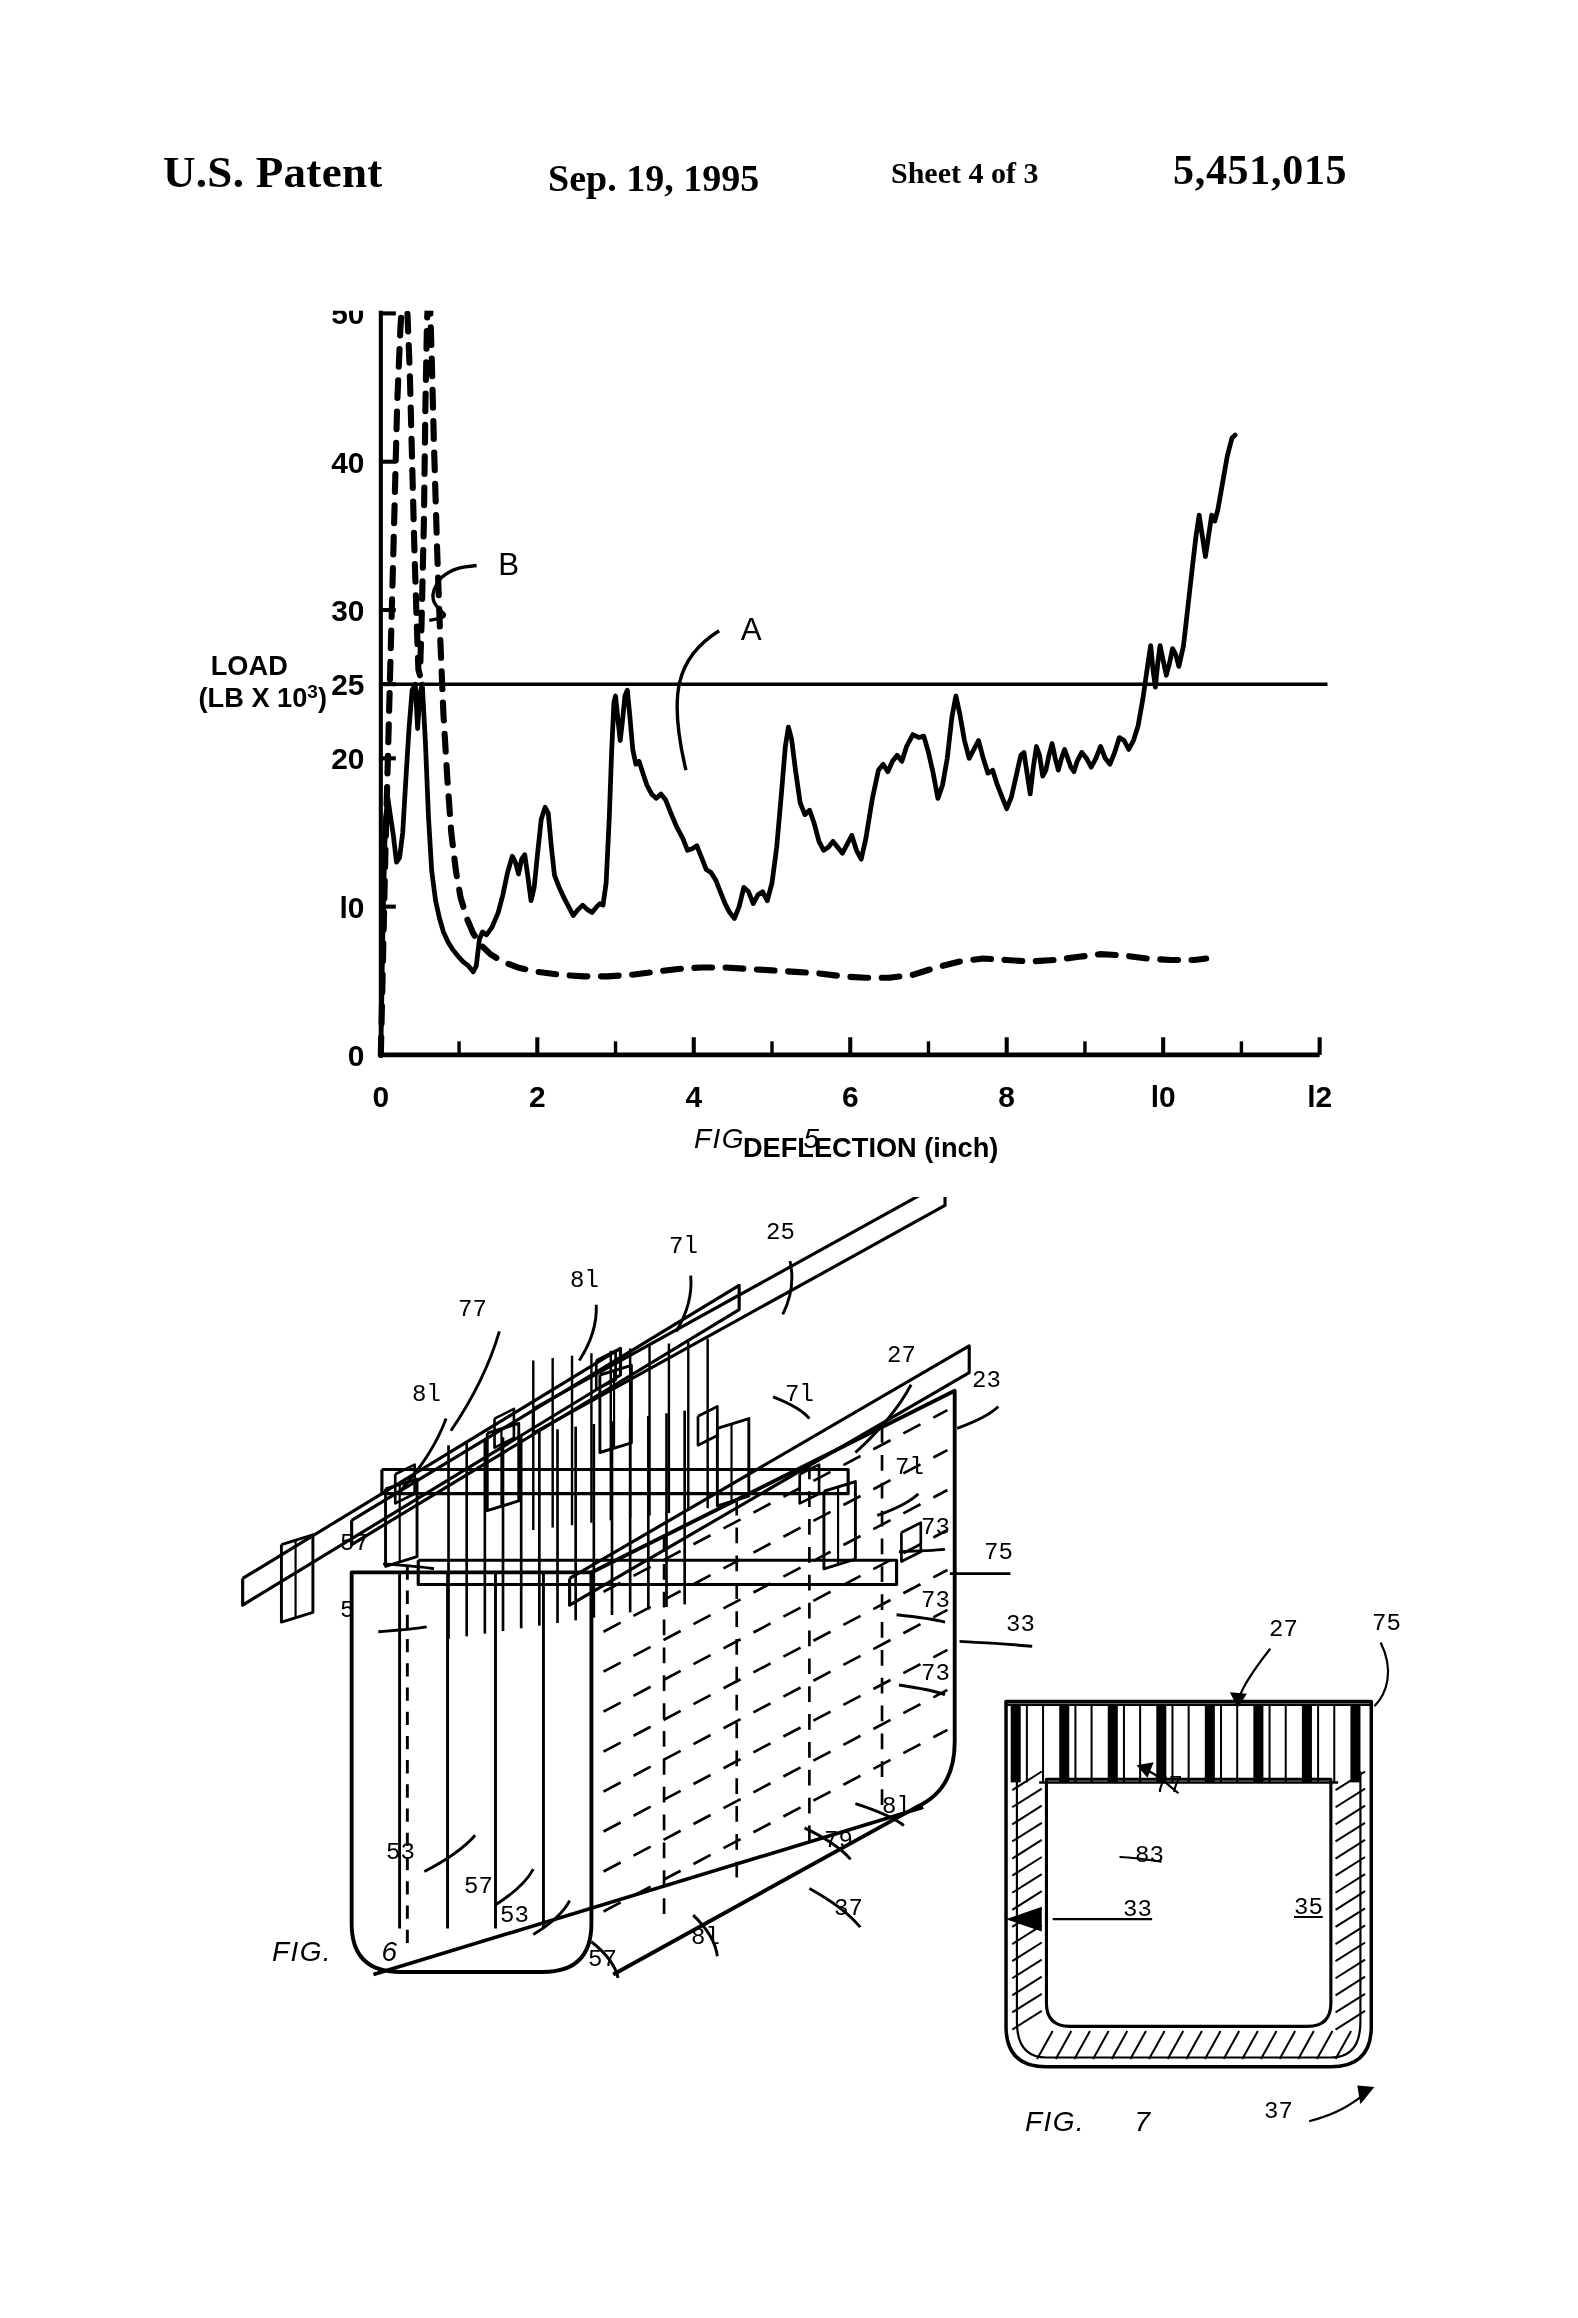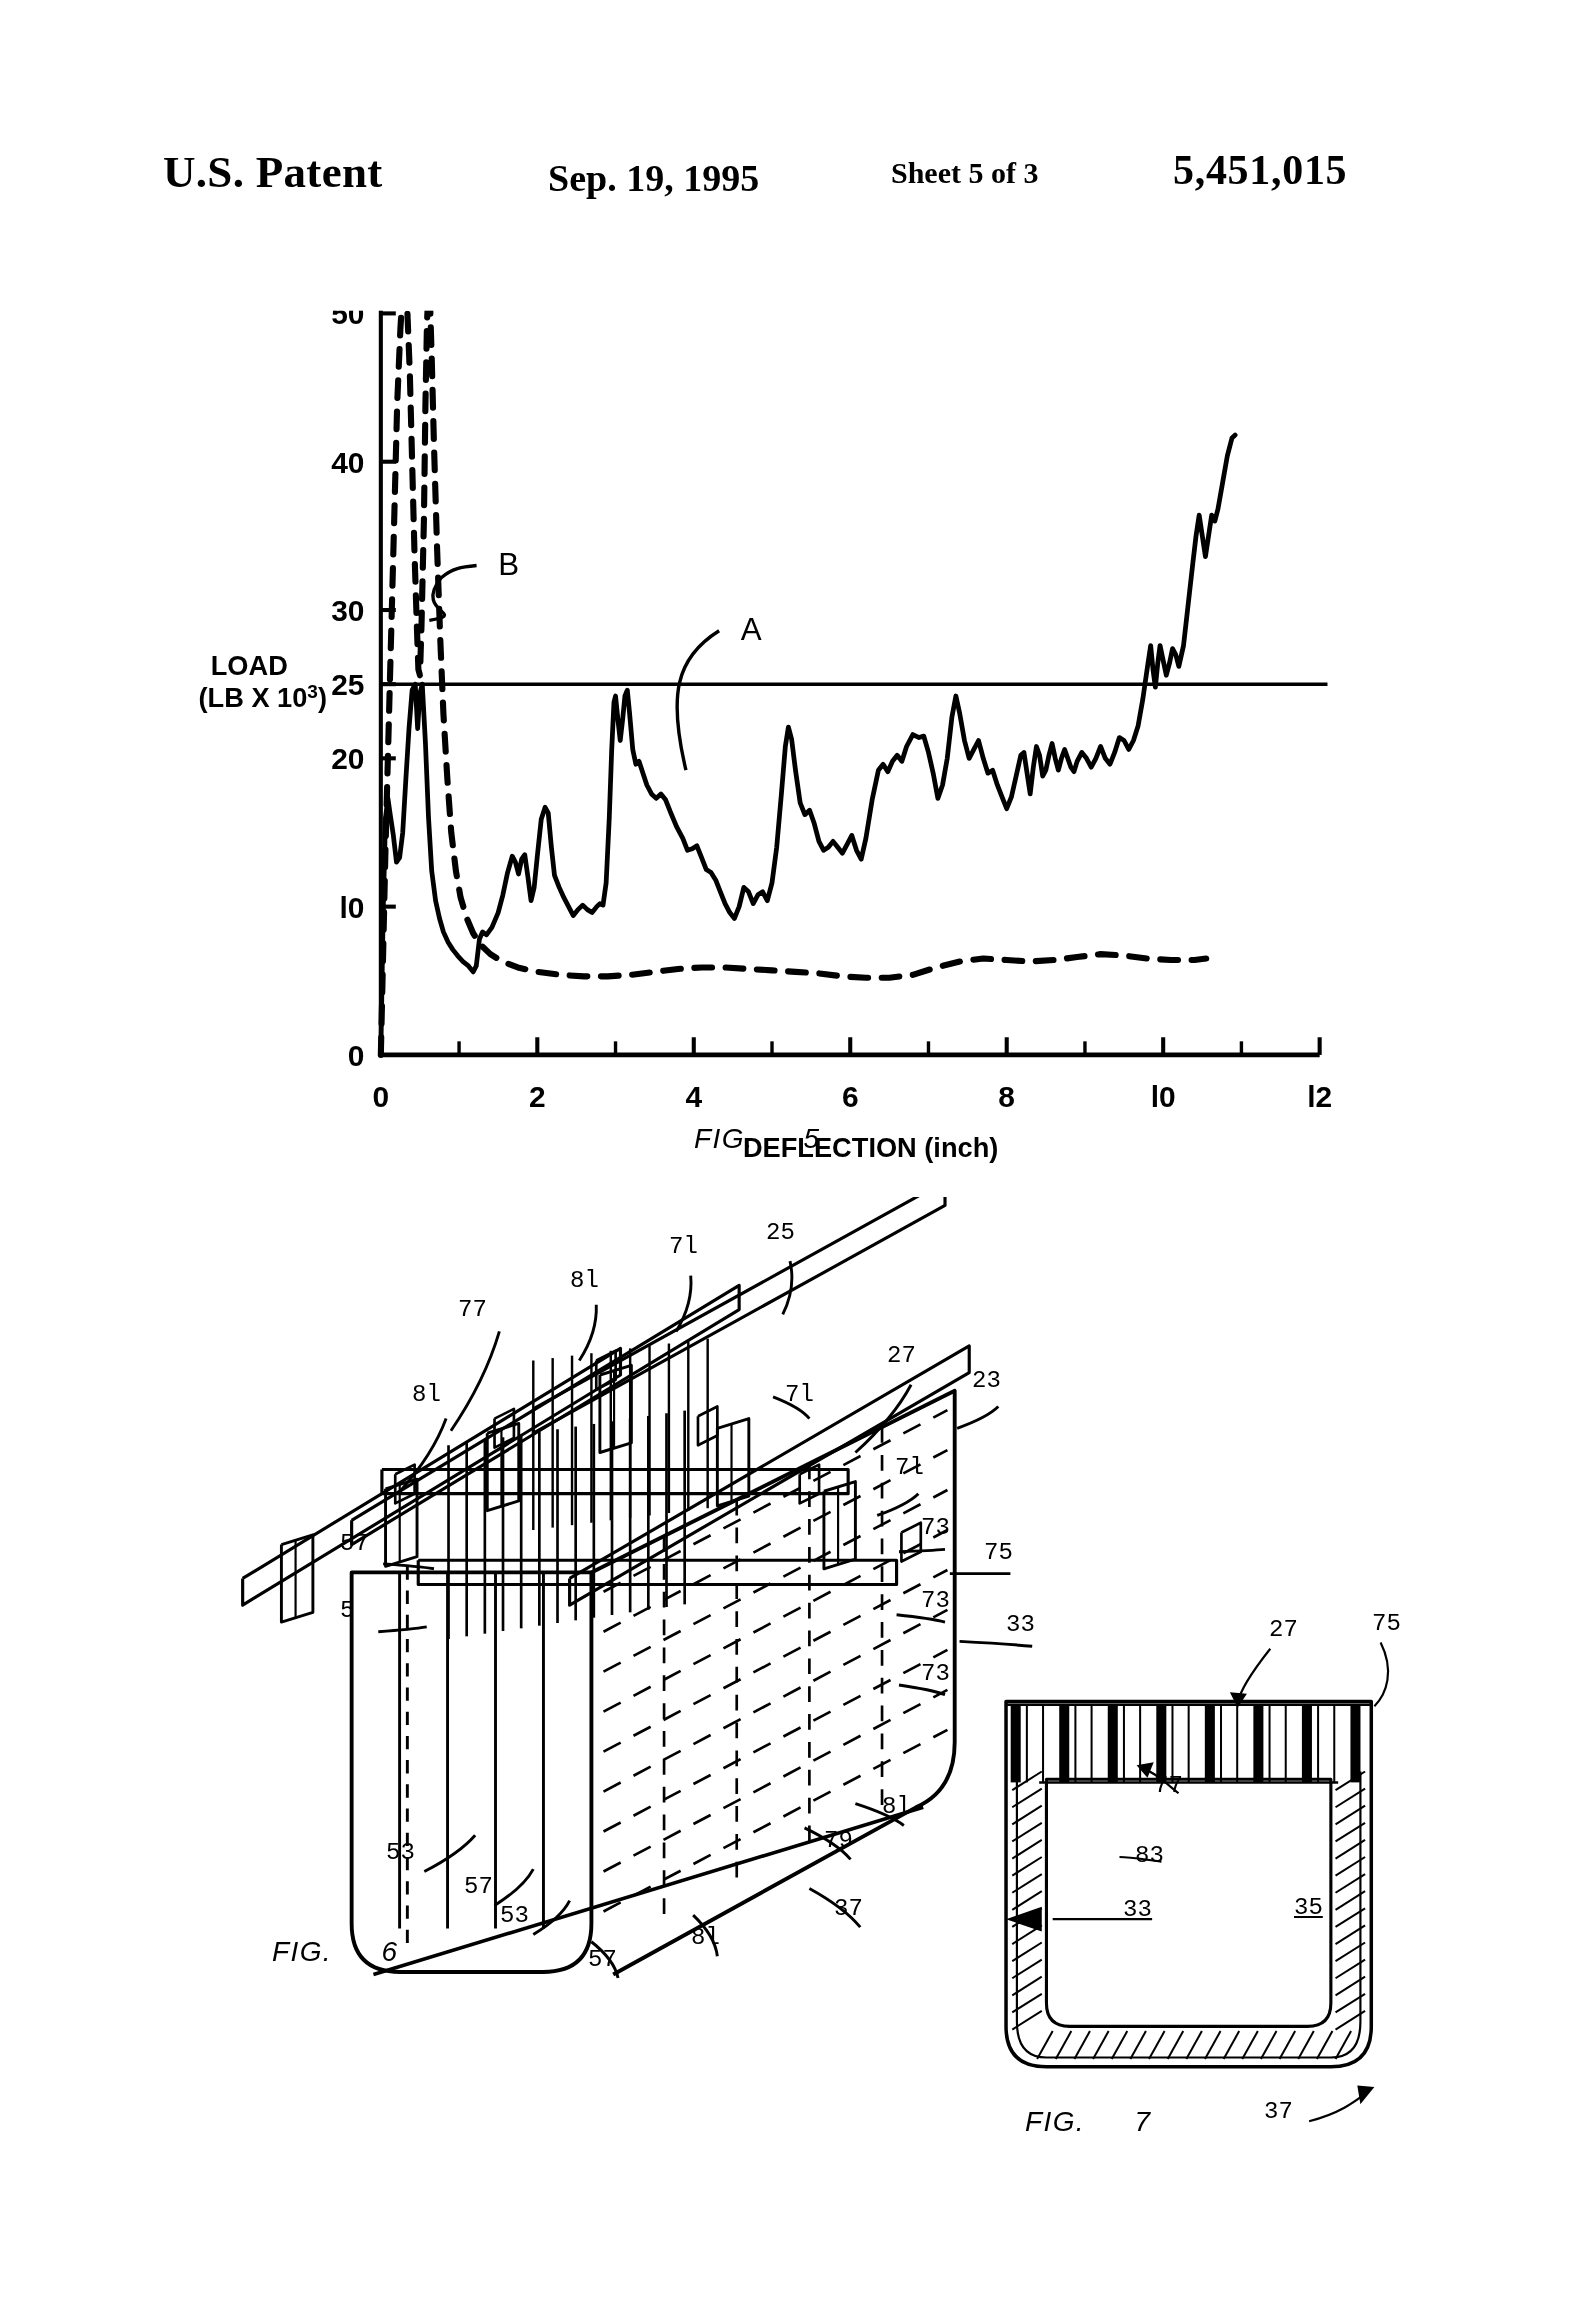--- a/index.html
+++ b/index.html
@@ -38,21 +38,21 @@
   .refnum{position:absolute;font-family:Liberation Mono, monospace;
           font-weight:400;font-size:24px;white-space:nowrap;}
   .refnum.u{text-decoration:underline;}
 </style>
 </head>
 <body>
 
 <div id="hdr">
   <div class="cell" id="pat-title">U.S. Patent</div>
   <div class="cell" id="pat-date">Sep. 19, 1995</div>
-  <div class="cell" id="pat-sheet">Sheet 5 of 3</div>
+  <div class="cell" id="pat-sheet">Sheet 4 of 3</div>
   <div class="cell" id="pat-num">5,451,015</div>
 </div>
 
 <div class="figwrap" id="fig5">
   <svg id="fig5svg" width="1184" height="898" viewBox="0 0 1740 1320">
       <line x1="320" y1="25" x2="320" y2="1120" stroke="#000" stroke-width="6"></line>
       <line x1="320" y1="1120" x2="1700" y2="1120" stroke="#000" stroke-width="7"></line>
       <line x1="320" y1="902" x2="342" y2="902" stroke="#000" stroke-width="6"></line>
       <line x1="320" y1="684" x2="342" y2="684" stroke="#000" stroke-width="6"></line>
       <line x1="320" y1="575" x2="342" y2="575" stroke="#000" stroke-width="6"></line>

